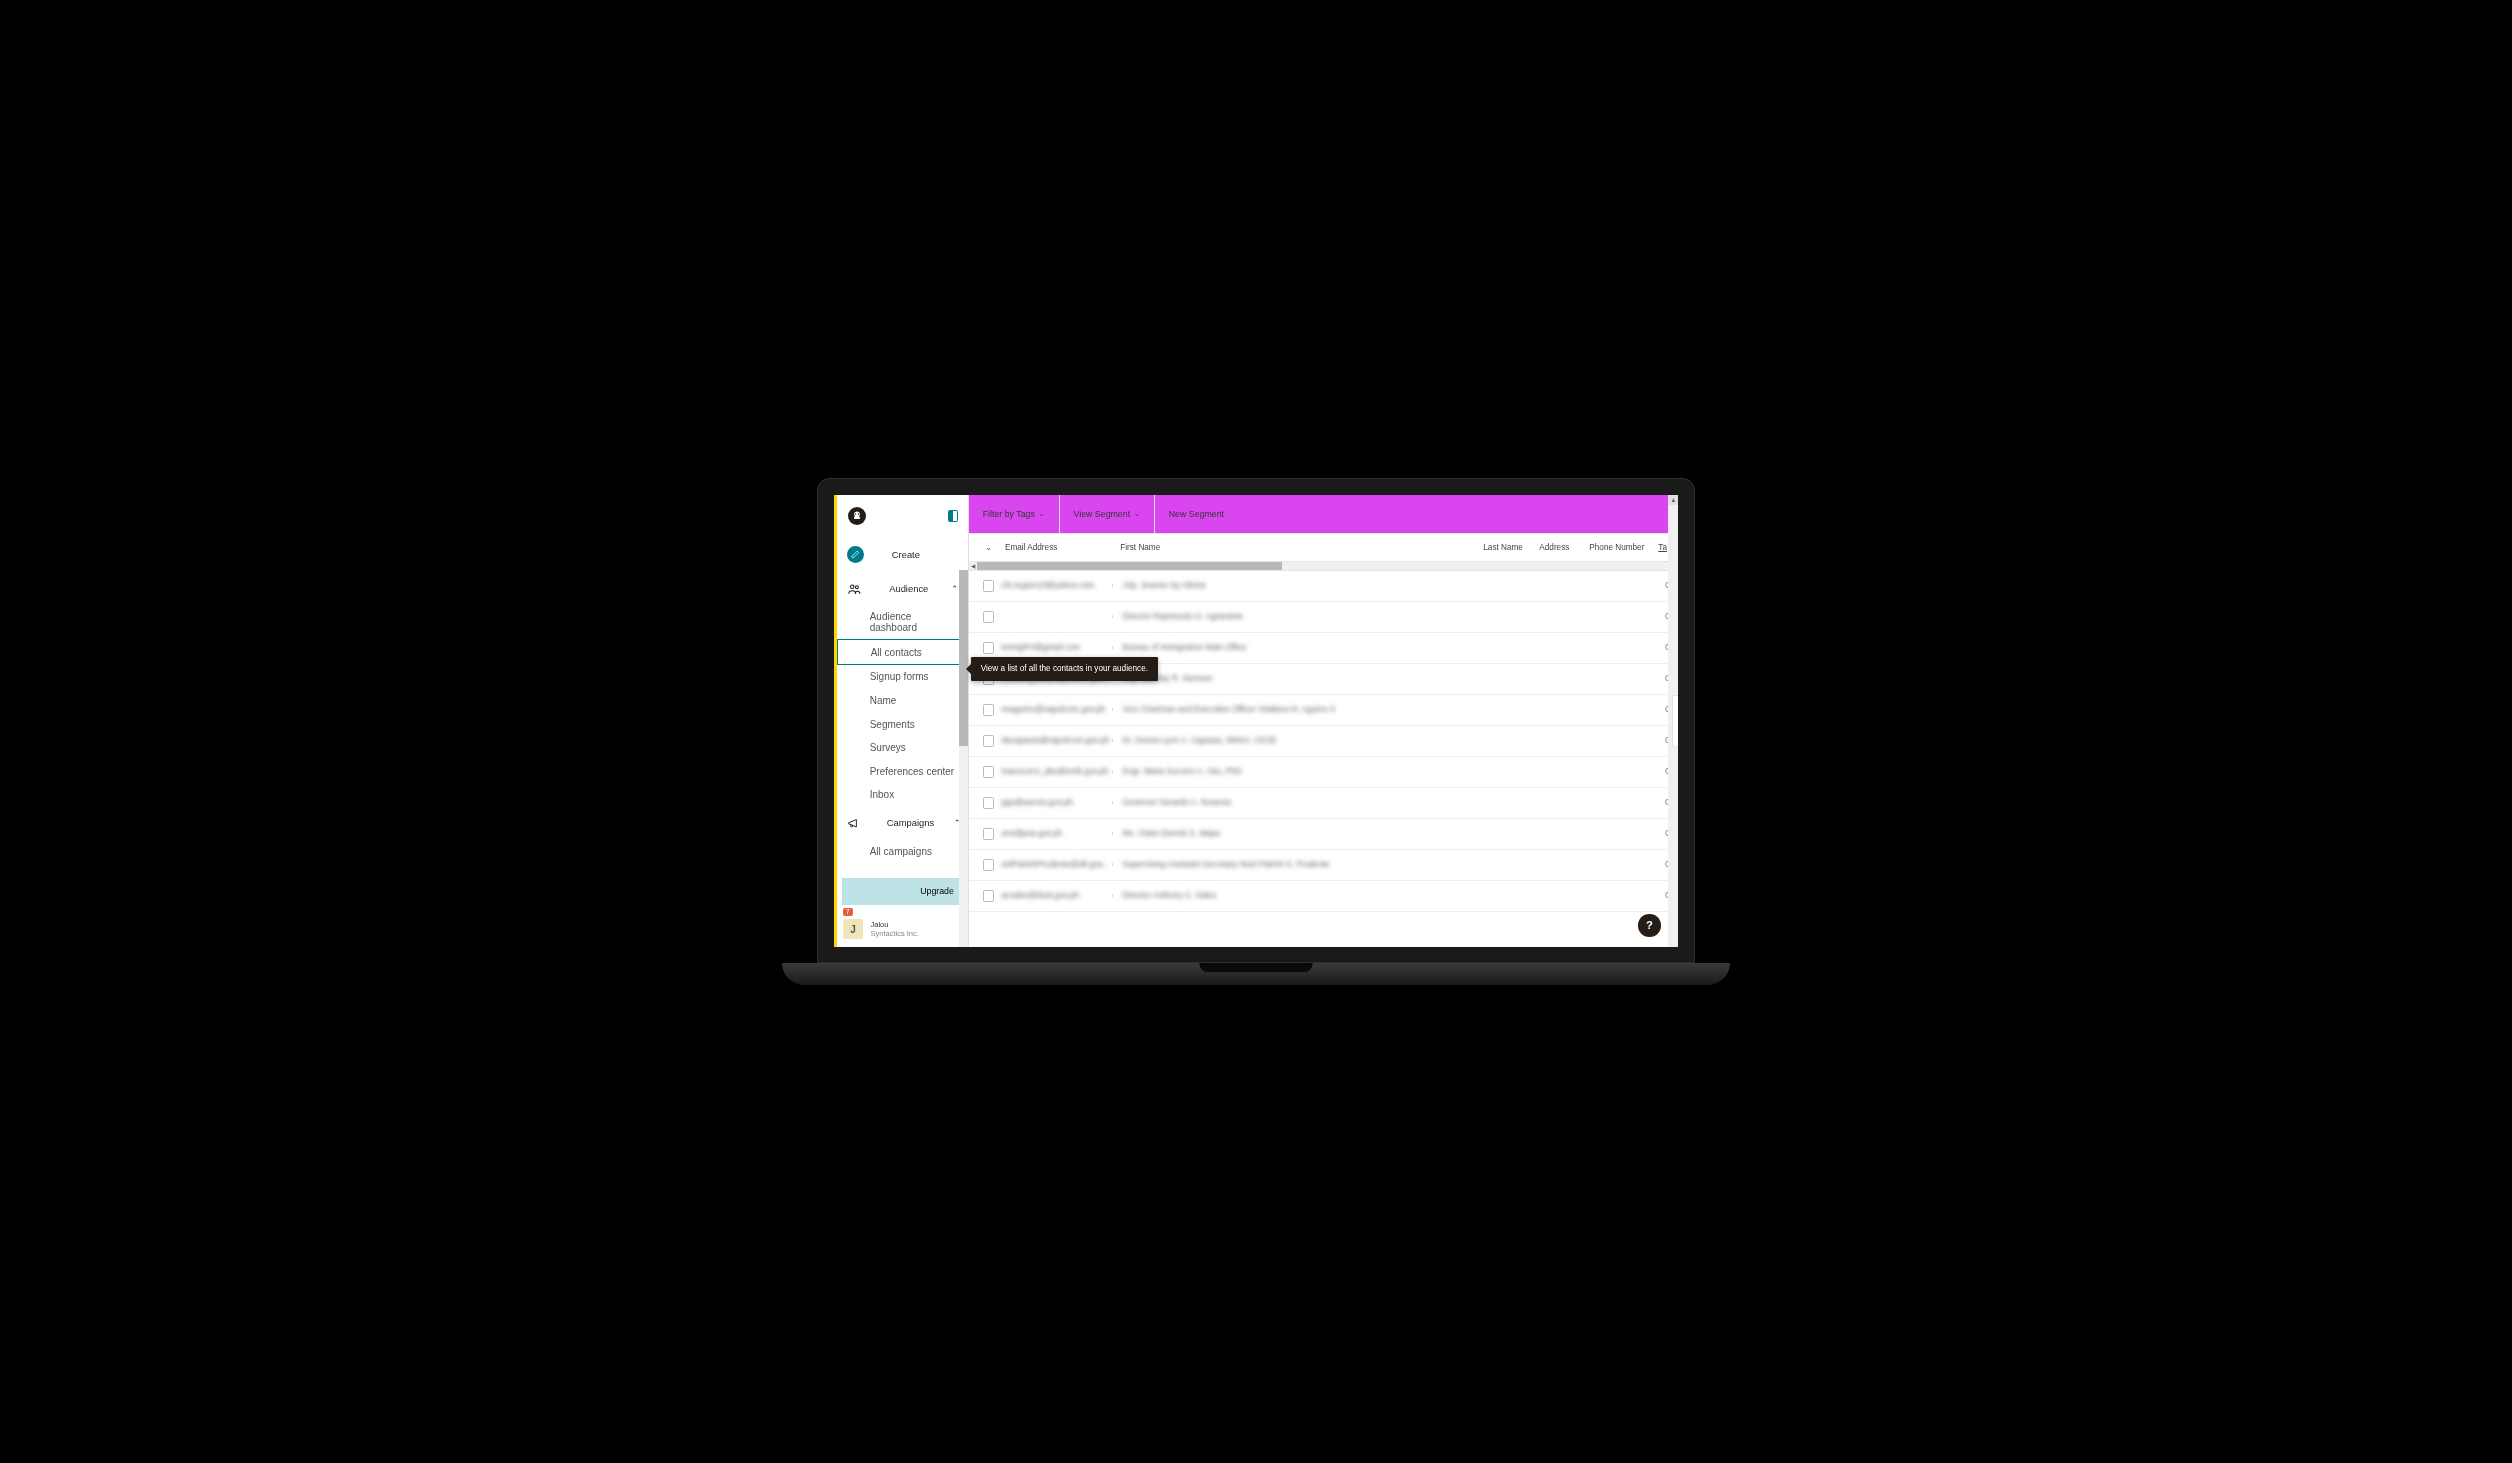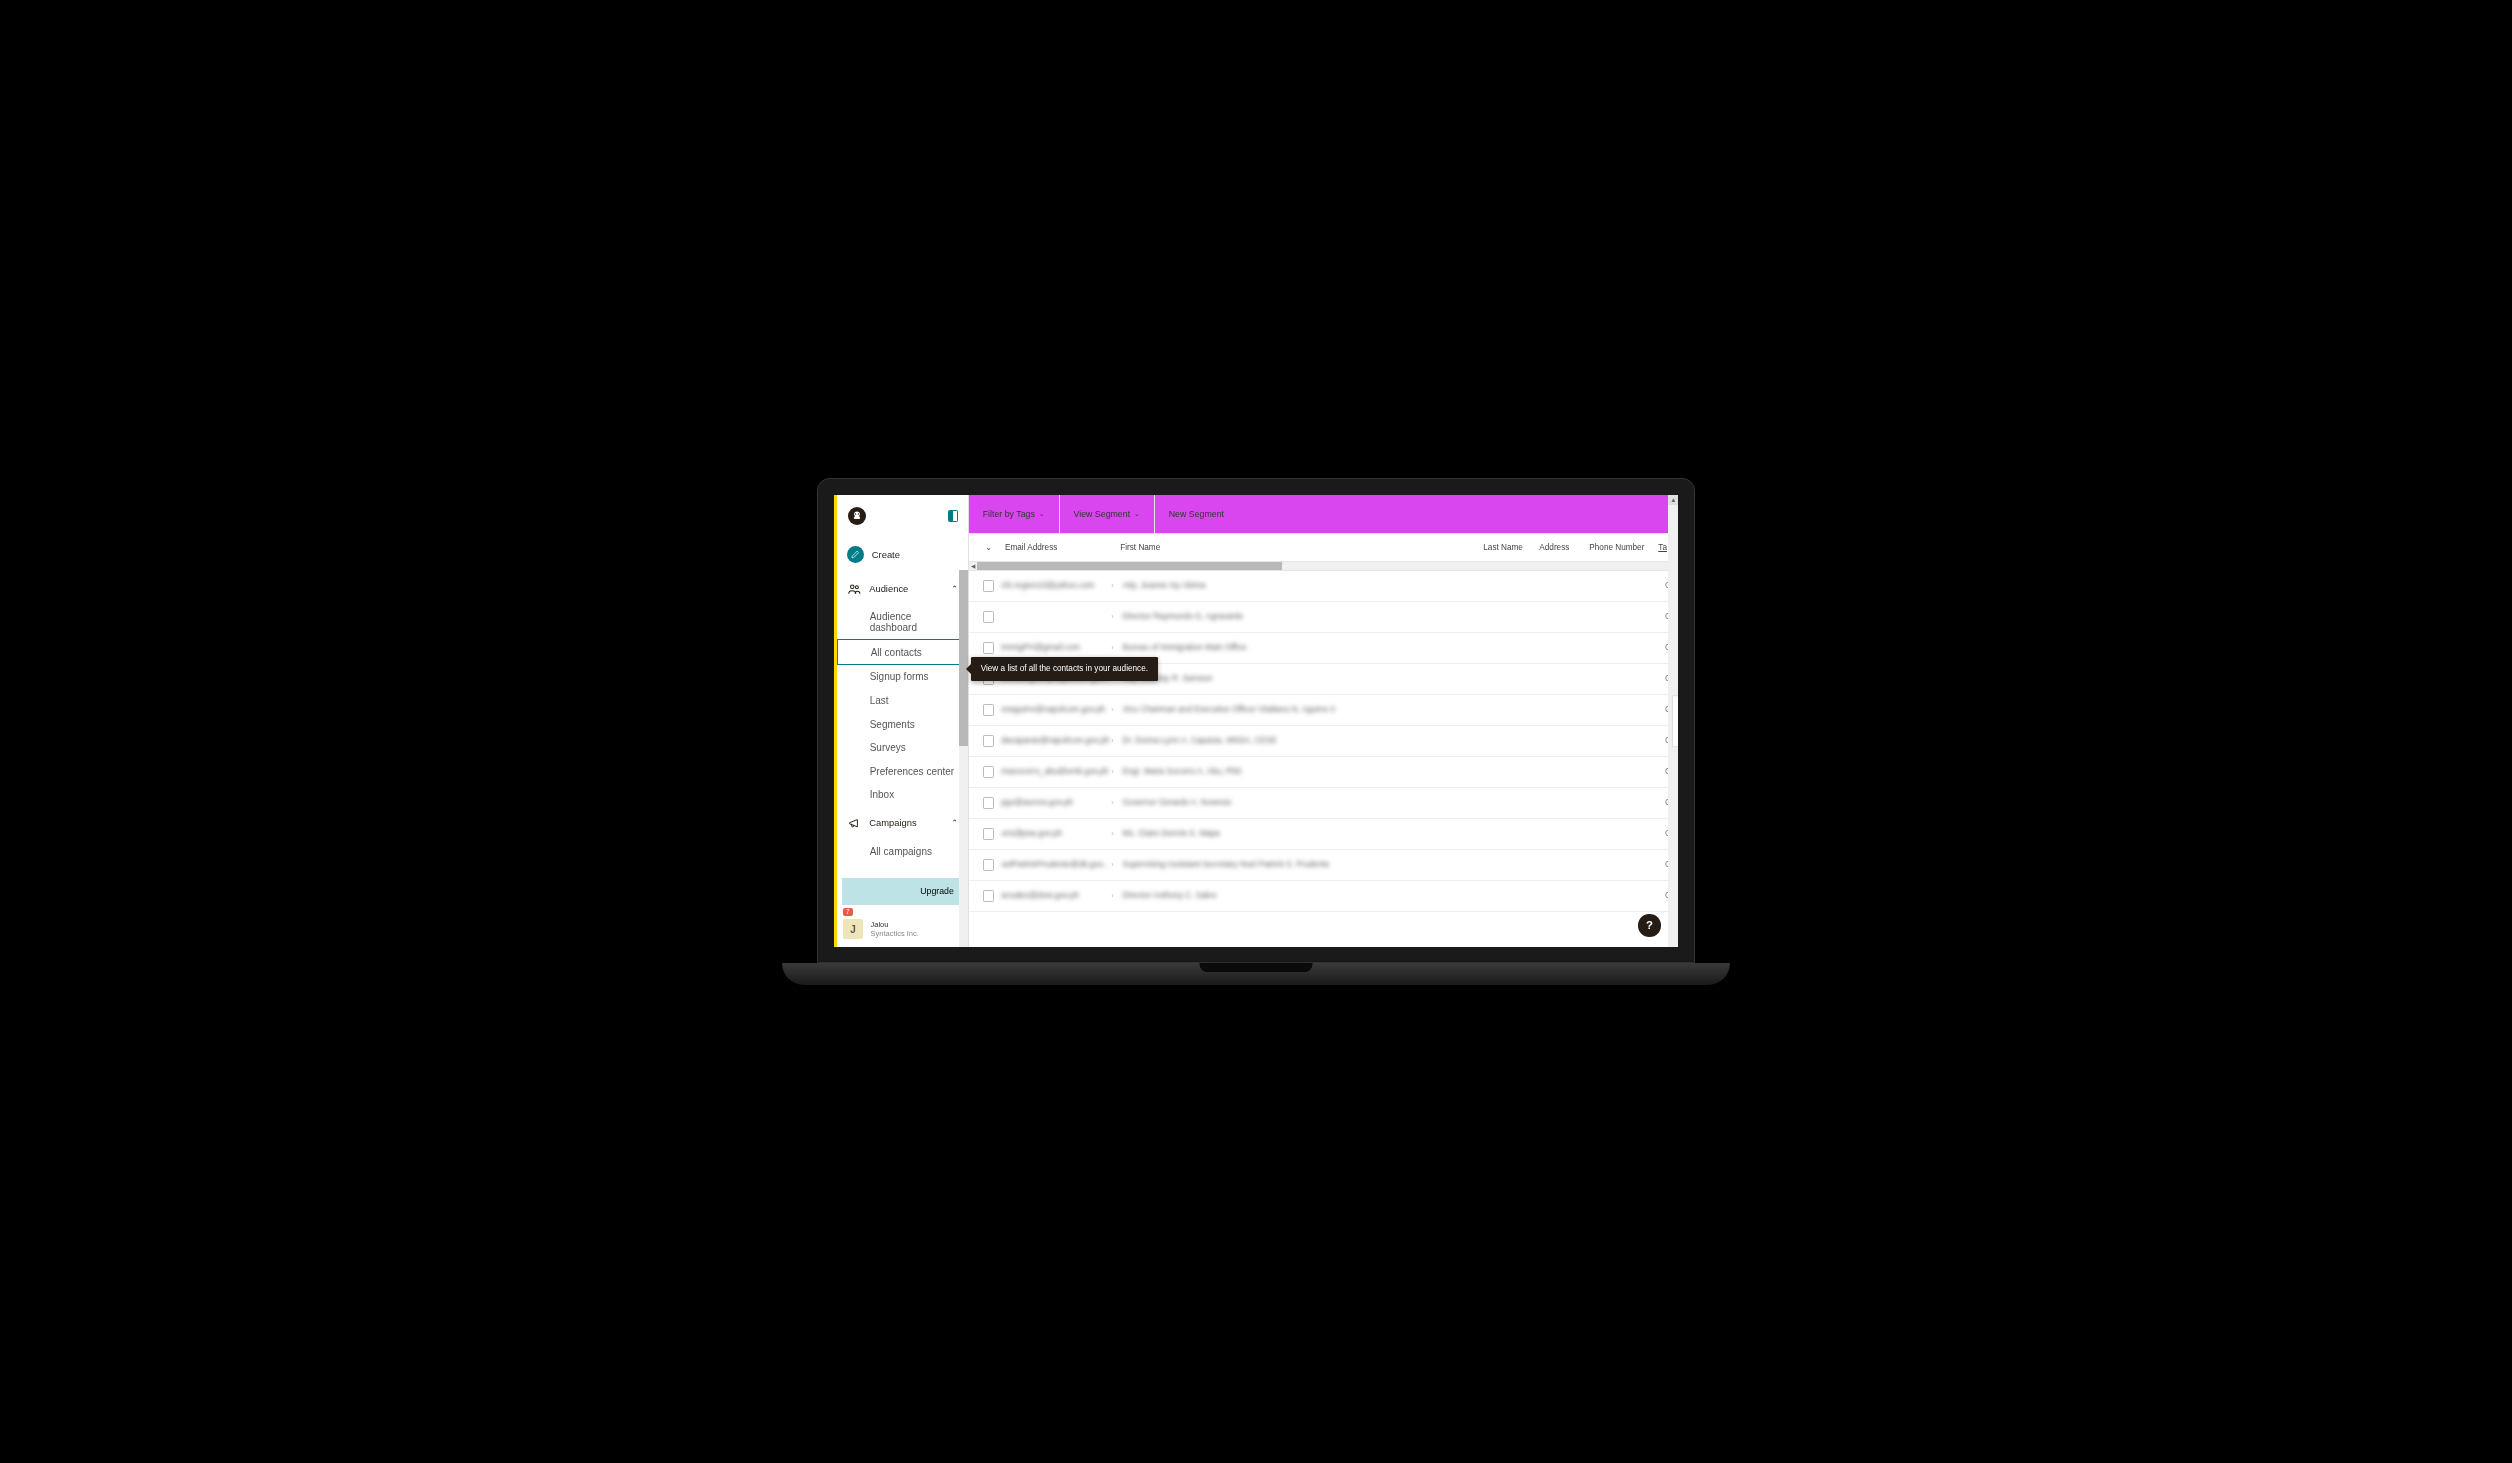--- a/index.html
+++ b/index.html
@@ -12,21 +12,21 @@
 
 .viewport { background: #fff; height: 452px; position: relative; overflow: hidden; border-left: 3.8px solid #ffd500; }
 .app { display: flex; height: 100%; position: relative; }
 
 .sidebar { width: 132px; background: #fff; border-right: 0.6px solid #e0e0e0; display: flex; flex-direction: column; position: relative; }
 .sidebar-header { display: flex; align-items: center; justify-content: space-between; padding: 11.3px 10px; }
 .logo { width: 20px; height: 20px; }
 .tablet-icon { width: 10px; height: 12.5px; border: 1.3px solid #007c89; border-radius: 1.3px; background: linear-gradient(90deg, #007c89 50%, transparent 50%); }
 
 .nav { flex: 1; overflow-y: auto; }
-.nav-item { display: flex; align-items: center; padding: 8.8px 10px; cursor: pointer; color: #241c15; font-size: 9.4px; }
+.nav-item { display: flex; align-items: center; padding: 8.8px 10px; cursor: pointer; color: #241c15; font-size: 9.4px; gap: 20px; }
 .nav-icon { width: 15px; height: 15px; margin-right: 7.5px; display:flex; align-items:center; justify-content:center; }
 .nav-chevron { margin-left: auto; font-size: 7.5px; }
 .create-icon { width: 17.6px; height: 17.6px; background: #007c89; border-radius: 50%; display: flex; align-items: center; justify-content: center; color: #fff; }
 .sub-items { }
 .sub-item { padding: 6.3px 10px 6.3px 33px; font-size: 10px; color: #555; cursor: pointer; }
 .sub-item.active { border: 0.6px solid #007c89; background: #fff; }
 
 .upgrade-block { background: #bee3e7; margin: 6.3px 5px; padding: 8.8px; text-align:right; font-size: 8.8px; cursor:pointer; }
 .user-block { display:flex; align-items:center; padding: 7.5px 6.3px; gap: 7.5px; position:relative; }
 .user-badge { position:absolute; top:-3.8px; left:6.3px; background:#e85c41; color:#fff; font-size:6.3px; padding:0.6px 3.1px; border-radius:1.9px; }
@@ -115,21 +115,21 @@
                     <path d="M14 20c0-2.5 1.5-4 4-4s4 1.5 4 4"></path>
                   </svg>
               </span>
               <span>Audience</span>
               <span class="nav-chevron">⌃</span>
             </div>
             <div class="sub-items">
               <div class="sub-item">Audience dashboard</div>
               <div class="sub-item active">All contacts</div>
               <div class="sub-item">Signup forms</div>
-              <div class="sub-item">Last</div>
+              <div class="sub-item">Name</div>
               <div class="sub-item">Segments</div>
               <div class="sub-item">Surveys</div>
               <div class="sub-item">Preferences center</div>
               <div class="sub-item">Inbox</div>
             </div>
 
             <div class="nav-item">
               <span class="nav-icon">
                 <svg width="12.5" height="12.5" viewBox="0 0 24 24" fill="none" stroke="#241c15" stroke-width="1.8">
                     <path d="M3 11l15-6v14L3 13v-2z"></path>

